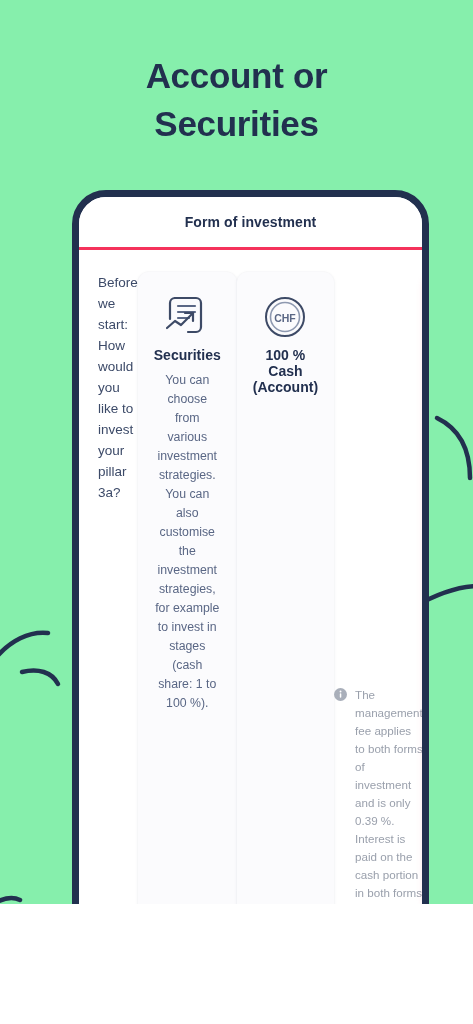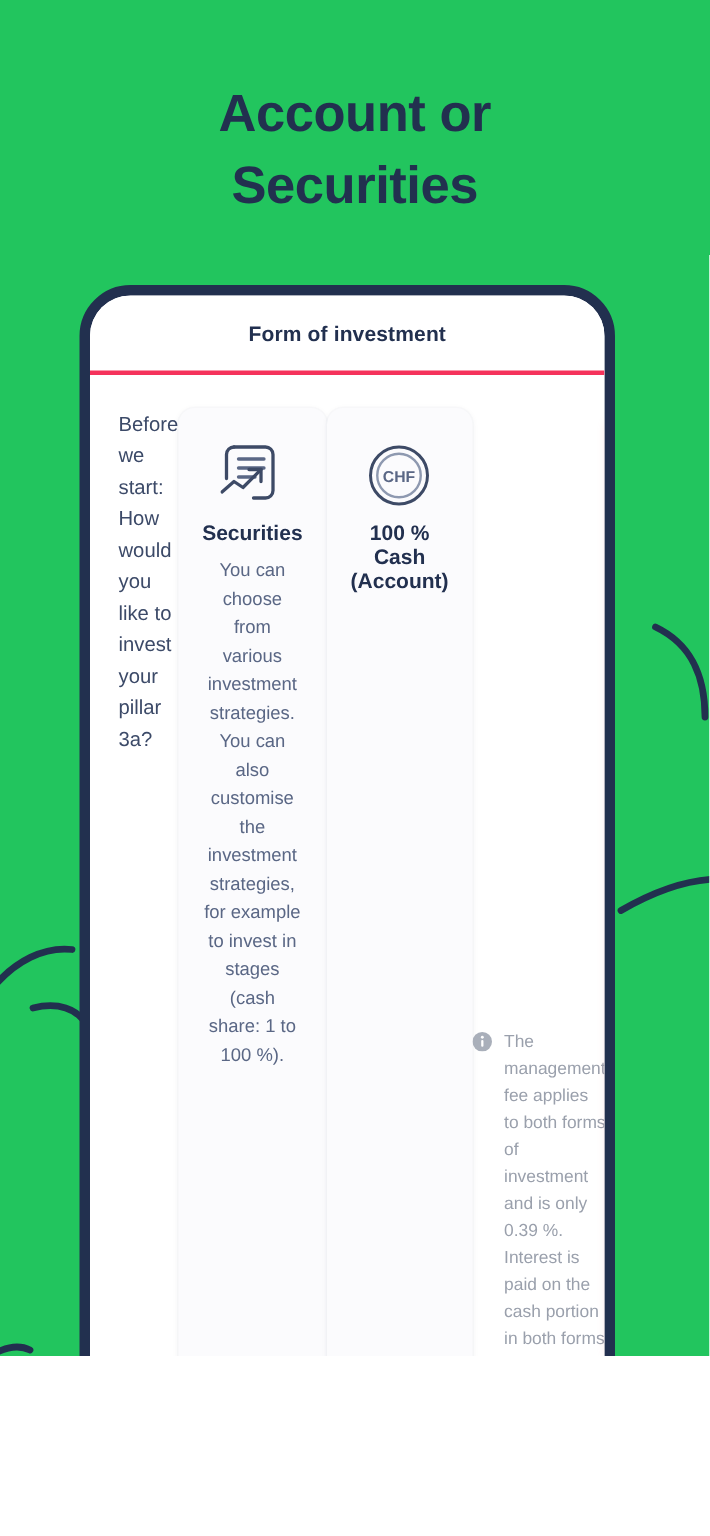--- a/index.html
+++ b/index.html
@@ -9,21 +9,21 @@
     height: 1024px;
     background: #ffffff;
     font-family: "Liberation Sans", sans-serif;
     overflow: hidden;
   }
 
   #stage {
     position: relative;
     width: 473px;
     height: 904px;
-    background: #22c55e;
+    background: #86efac;
     overflow: hidden;
   }
 
   
   .page-title {
     position: absolute;
     top: 52px;
     left: 0;
     width: 473px;
     text-align: center;
@@ -39,21 +39,21 @@
     position: absolute;
     top: 0; left: 0;
     width: 473px;
     height: 1024px;
     pointer-events: none;
   }
 
   
   .phone {
     position: absolute;
-    left: 53px;
+    left: 72px;
     top: 190px;
     width: 357px;
     height: 755px;
     border: 7px solid #22304f;
     border-radius: 34px;
     background: #ffffff;
     overflow: hidden;
     z-index: 5;
   }
 

